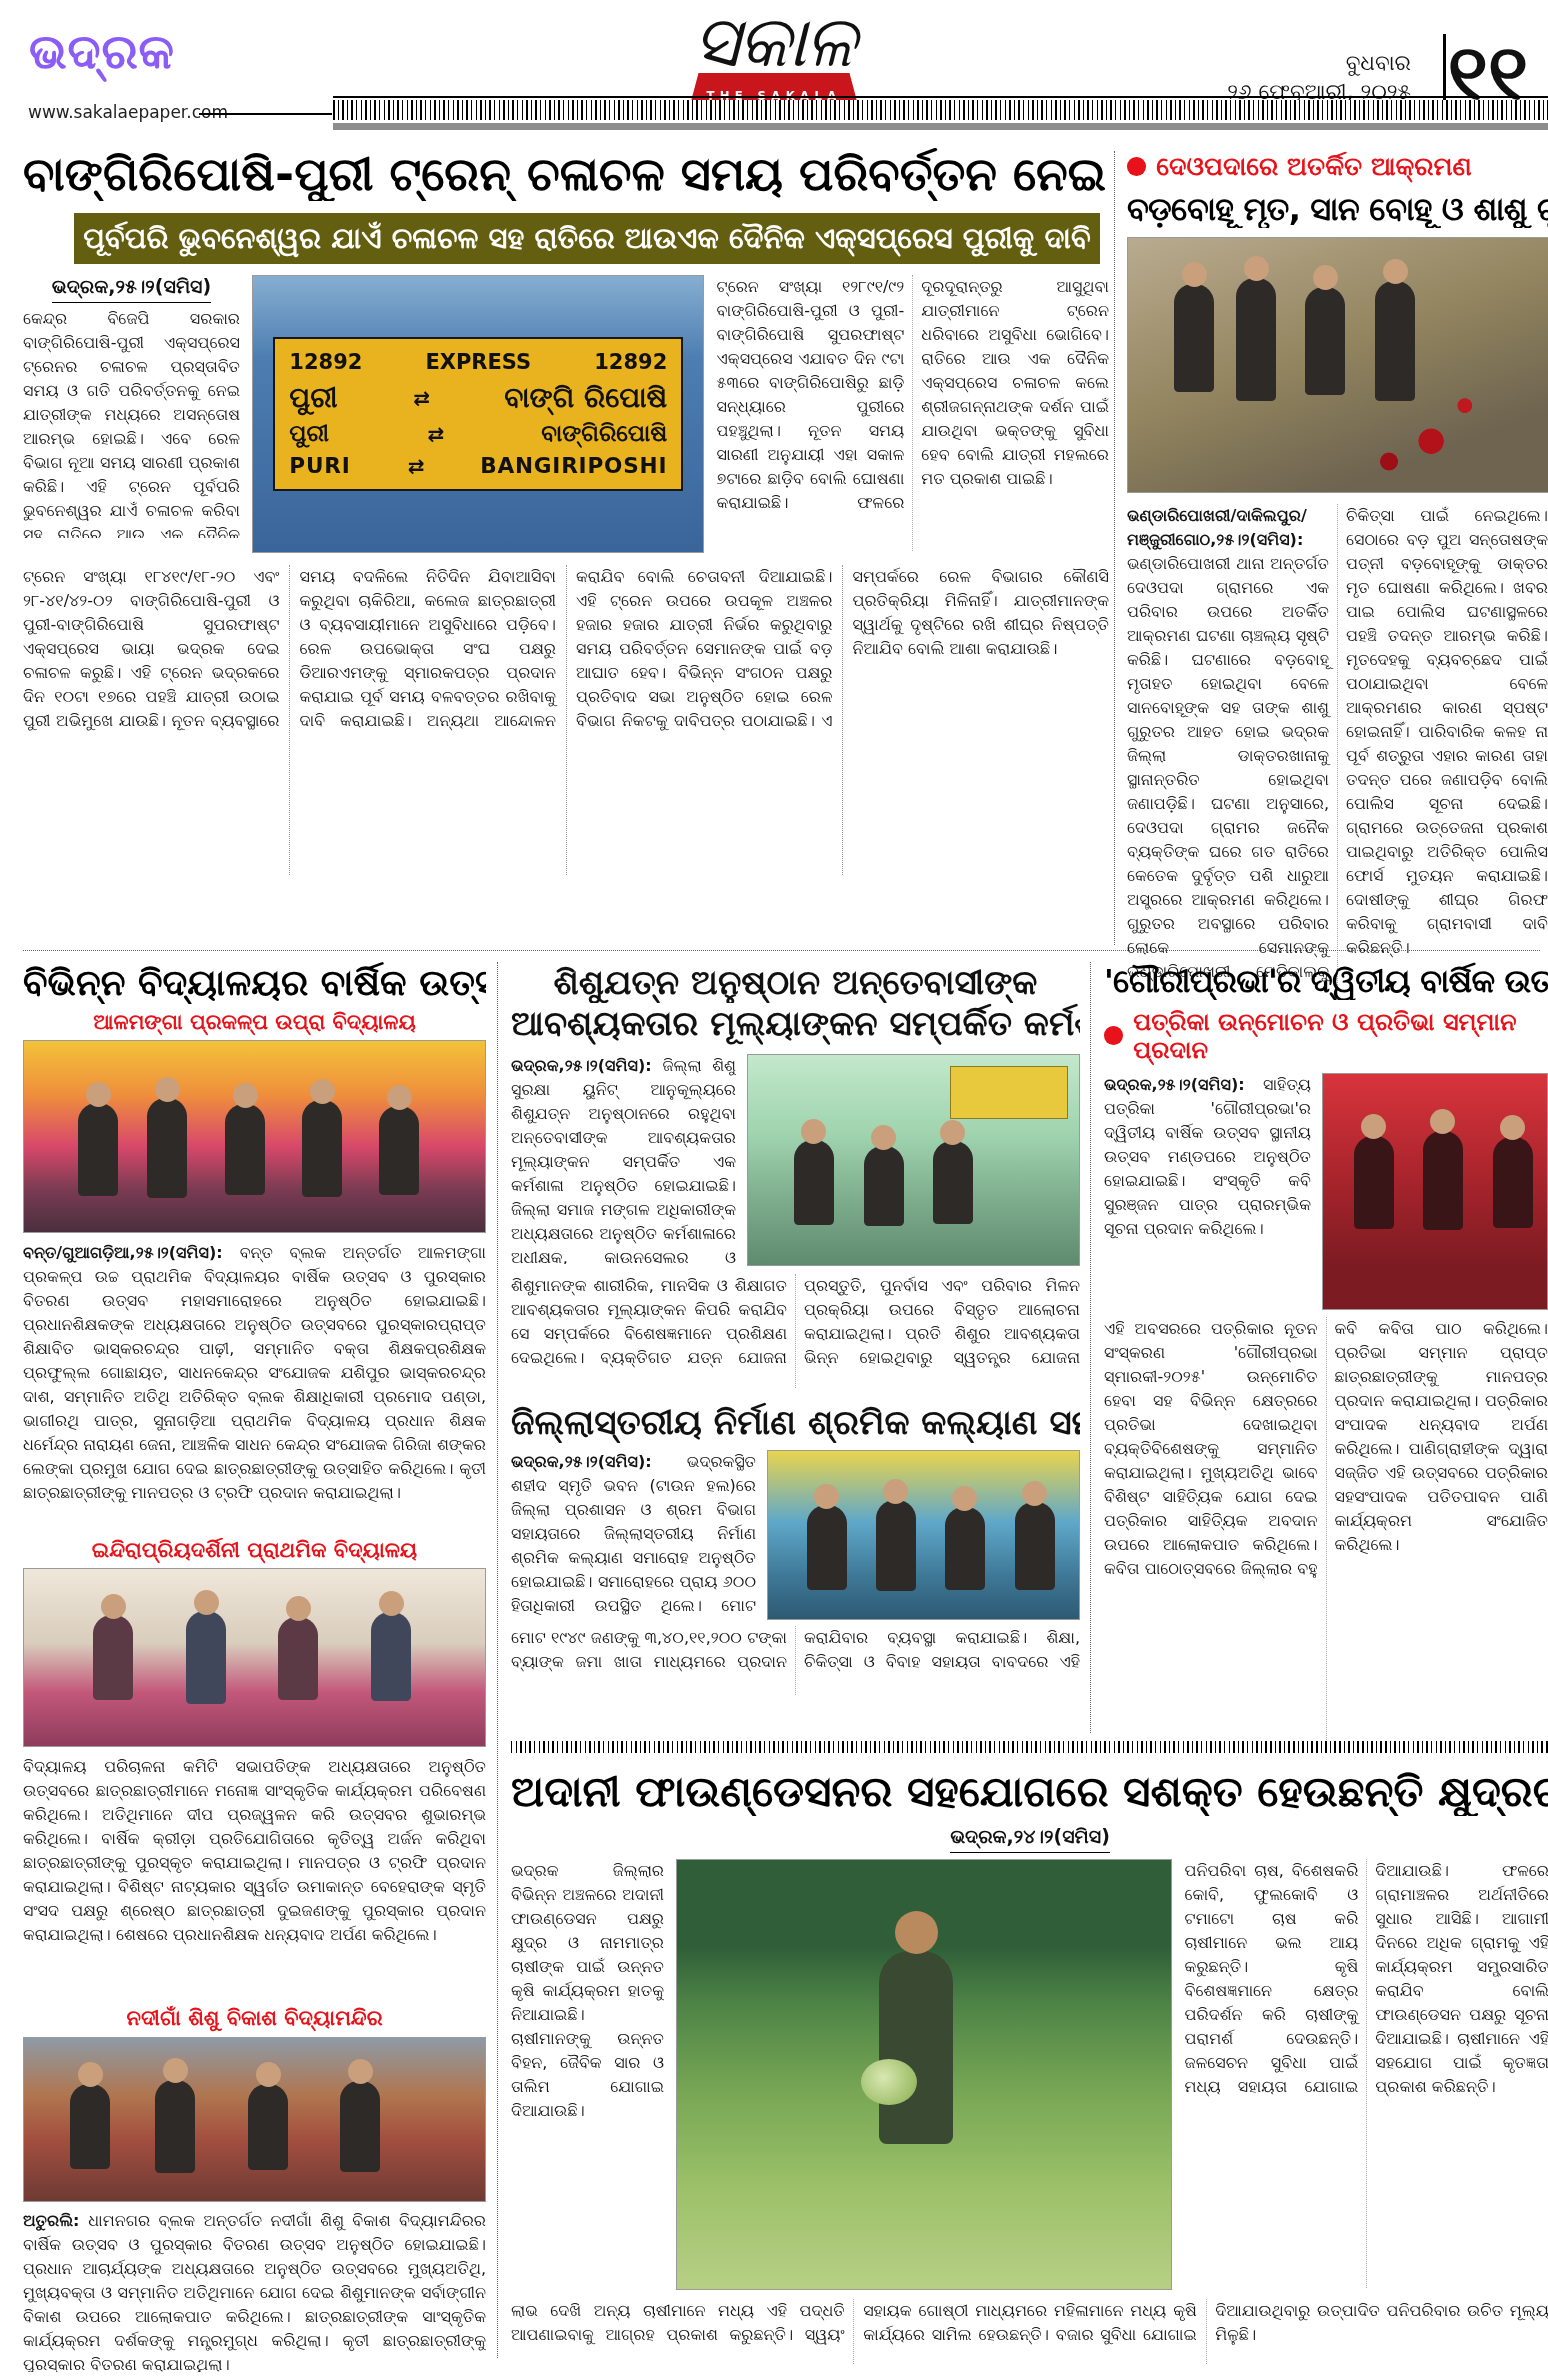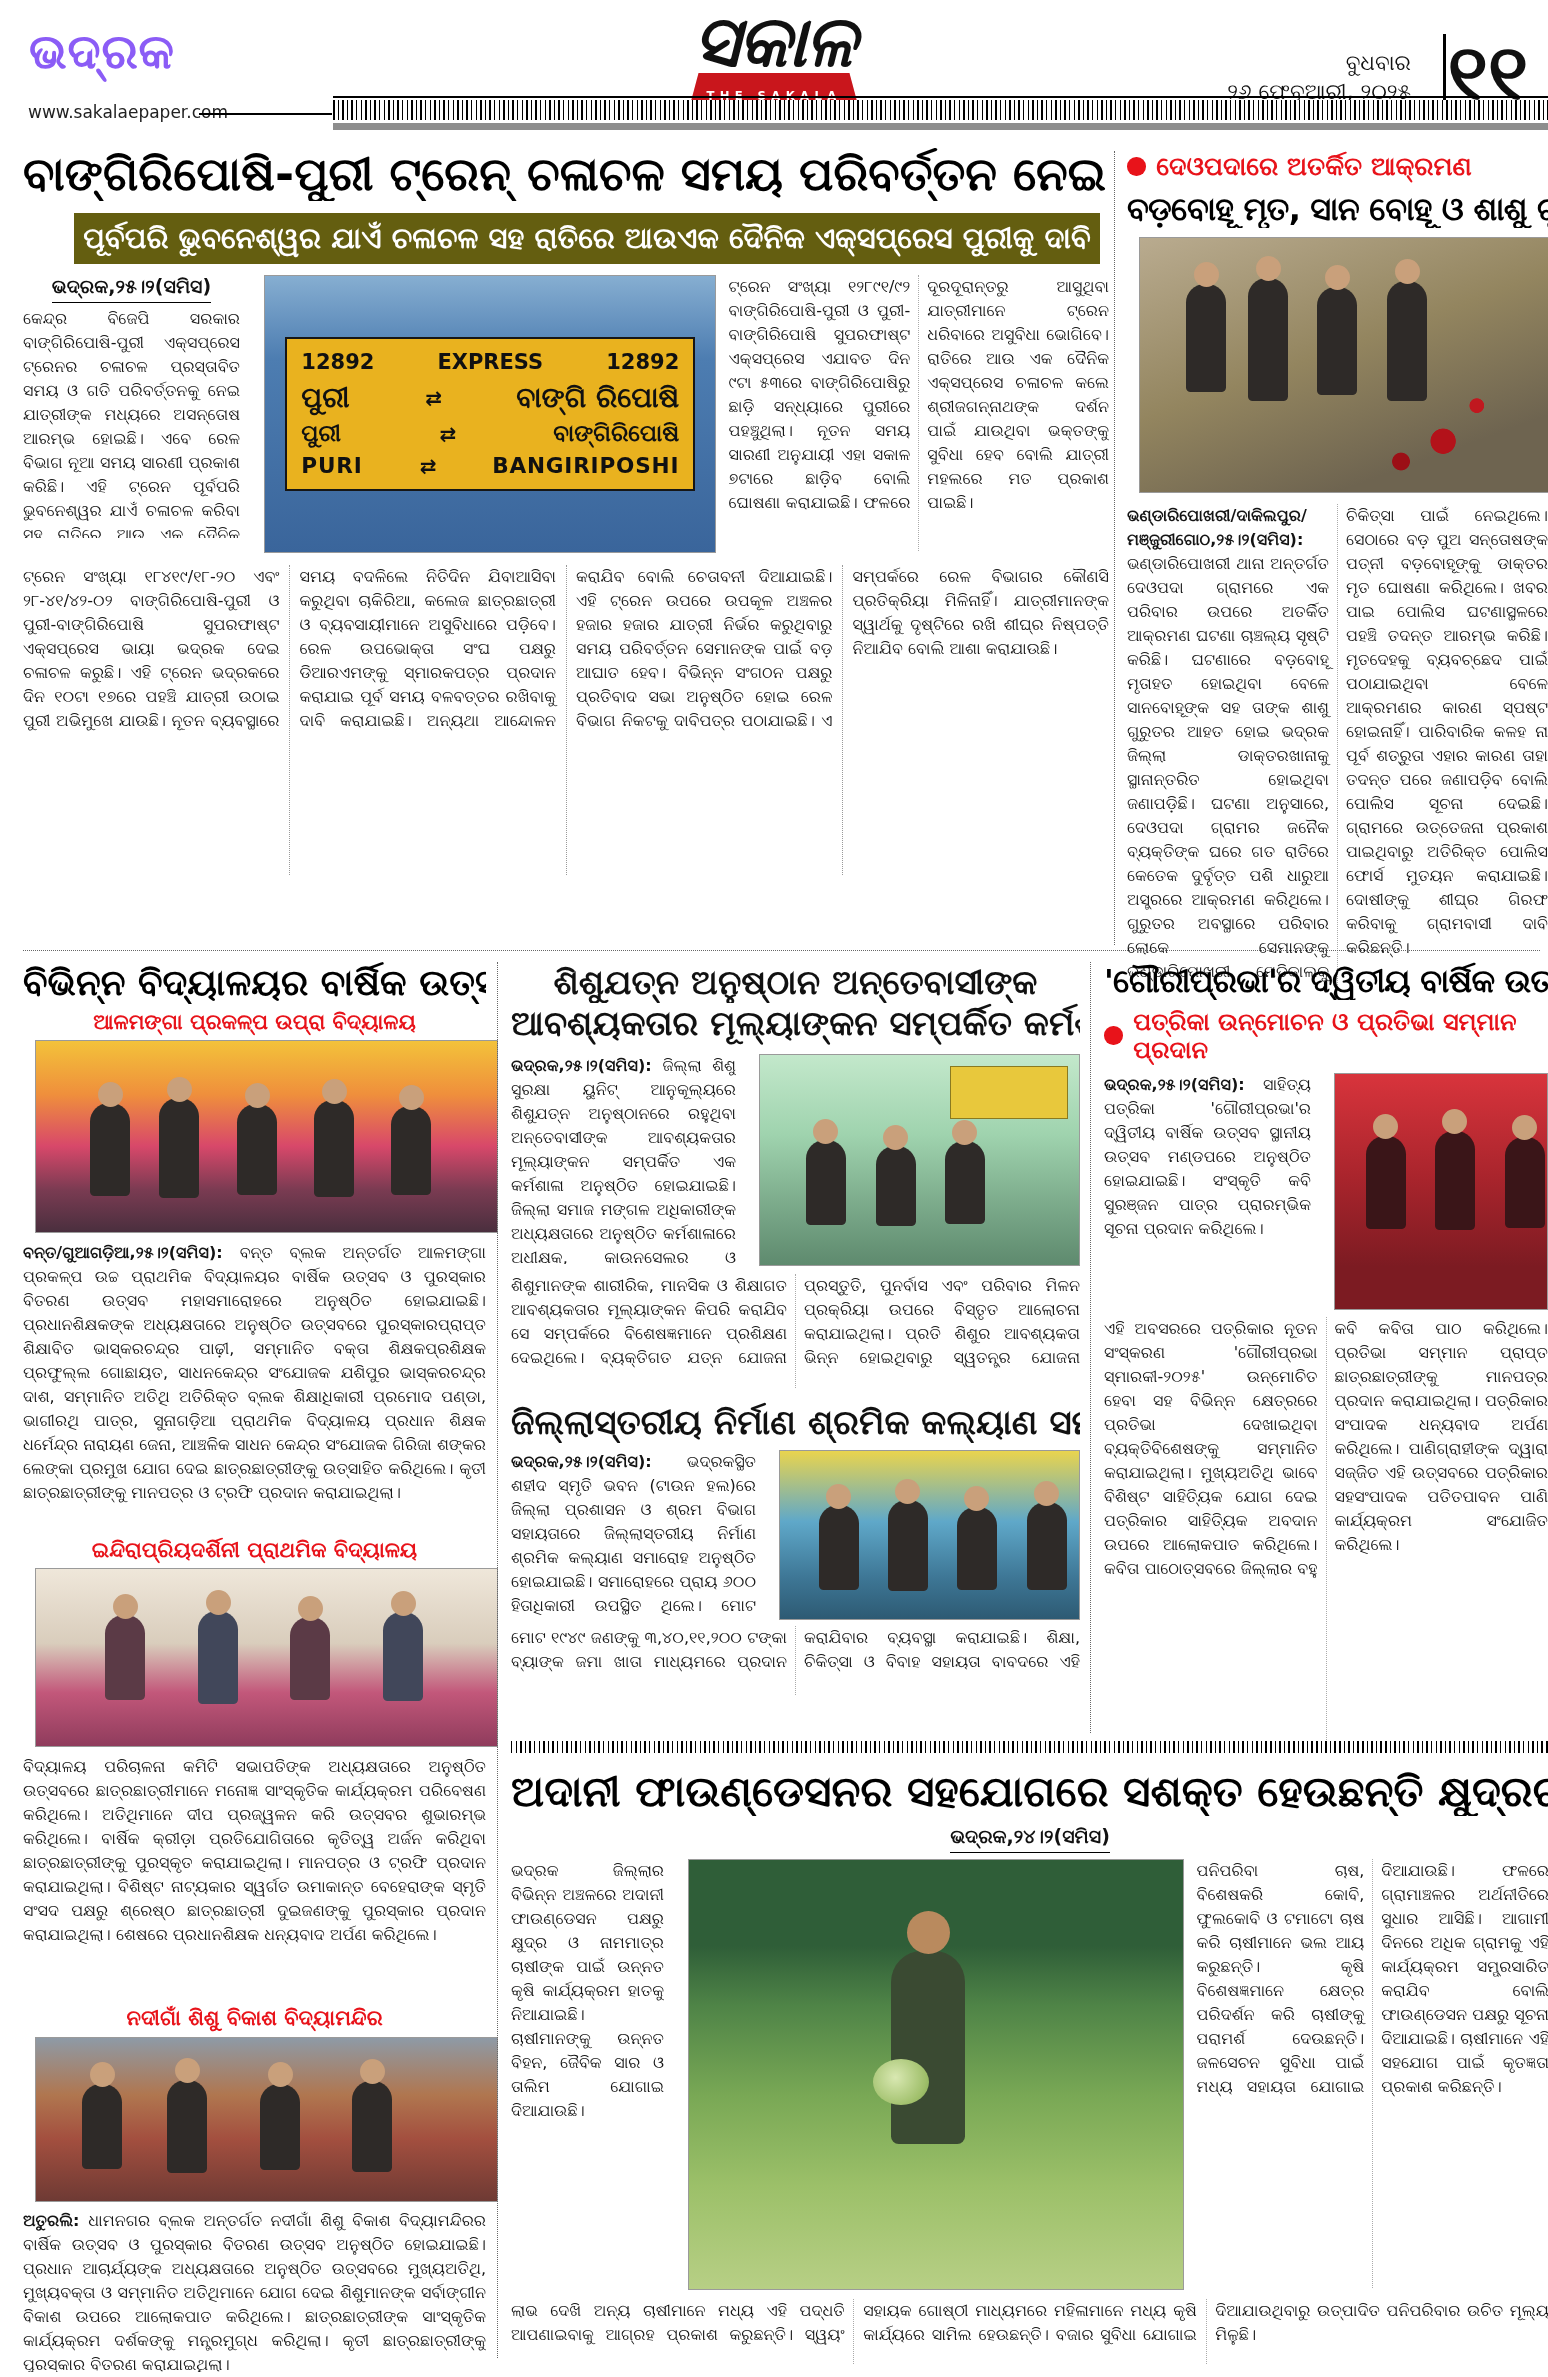--- a/index.html
+++ b/index.html
@@ -2,37 +2,37 @@
 <html style="font-size:12.3px"><head>
 <meta charset="utf-8">
 <style>
   html,body{margin:0;padding:0;background:#e9e9e9;}
   .page{position:relative;width:1548px;height:2377px;background:#fff;font-family:"DejaVu Sans",sans-serif;color:#111;overflow:hidden;border-right:1.5px dotted #888;}
   
   .logo{position:absolute;left:29px;top:23px;font-size:48px;font-weight:800;color:#8b5cf6;letter-spacing:0.8px;}
   .website{position:absolute;left:28px;top:102px;font-size:17px;color:#222;}
   .webline{position:absolute;left:199px;top:113px;width:133px;height:1.5px;background:#000;}
   .mast{position:absolute;left:50%;top:6.2px;transform:translateX(-50%);text-align:center;}
-  .mast-title{font-size:71px;font-weight:700;font-style:italic;line-height:1.0;letter-spacing:-1.5px;}
+  .mast-title{font-size:71px;font-weight:400;font-style:italic;line-height:1.0;letter-spacing:-1.5px;}
   .mast-ribbon{margin:-4.6px auto 0;width:fit-content;background:#c9161c;color:#fff;font-size:11.6px;font-weight:700;letter-spacing:5.4px;padding:16px 20px;clip-path:polygon(7% 0,93% 0,100% 100%,0 100%);}
   .dateblock{position:absolute;right:137px;top:48px;text-align:right;font-size:21.6px;line-height:1.35;}
   .pgnum{position:absolute;right:20px;top:34px;font-size:77px;font-weight:800;line-height:1;border-left:3.1px solid #000;padding-left:2px;}
   .hdrline{position:absolute;left:333px;top:96px;right:0;height:1.5px;background:#000;}
   .barcode{position:absolute;left:333px;top:100px;right:0;height:20px;background:repeating-linear-gradient(90deg,#000 0 1.5px,#fff 1.5px 4.6px);}
   .graybar{position:absolute;left:333px;top:123px;right:0;height:7px;background:#8d8d8d;}
   
   .h1{font-weight:800;color:#000;white-space:nowrap;overflow:hidden;}
   .body-text{font-size:16px;line-height:1.5;text-align:justify;color:#141414;overflow:hidden;}
   .lead{font-weight:700;}
   .byline{font-weight:700;font-size:19px;text-align:center;}
   .byline u{text-decoration:none;border-bottom:1.5px solid #000;padding-bottom:4.6px;}
   .kicker{display:flex;align-items:center;gap:10.8px;font-weight:800;color:#e8131a;}
   .dot{width:18.5px;height:18.5px;border-radius:50%;background:#e8131a;flex:none;}
   .cap{color:#e8131a;font-weight:700;font-size:21px;text-align:center;}
-  .ph{position:relative;border:0.8px solid #9a9a9a;overflow:hidden;margin-left:12px;}
+  .ph{position:relative;border:0.8px solid #9a9a9a;overflow:hidden;}
   .fig{position:absolute;width:40px;height:108px;background:#2e2a28;border-radius:18.5px 18.5px 4.6px 4.6px;}
   .fig:before{content:"";position:absolute;top:-21.6px;left:7.7px;width:25px;height:25px;border-radius:50%;background:#c9a07b;}
   .vd{position:absolute;border-left:1.5px dotted #666;}
   .hd{position:absolute;border-top:1.5px dotted #666;}
   .cols2{column-count:2;column-gap:17px;column-rule:0.8px dotted #aaa;}
   .cols3{column-count:3;column-gap:18.5px;column-rule:0.8px dotted #aaa;}
   .cols4{column-count:4;column-gap:20px;column-rule:1.5px dotted #999;}
   
   .main-art{position:absolute;left:23px;top:148px;width:1086px;}
   .main-art .h1{font-size:46px;line-height:1.15;}

